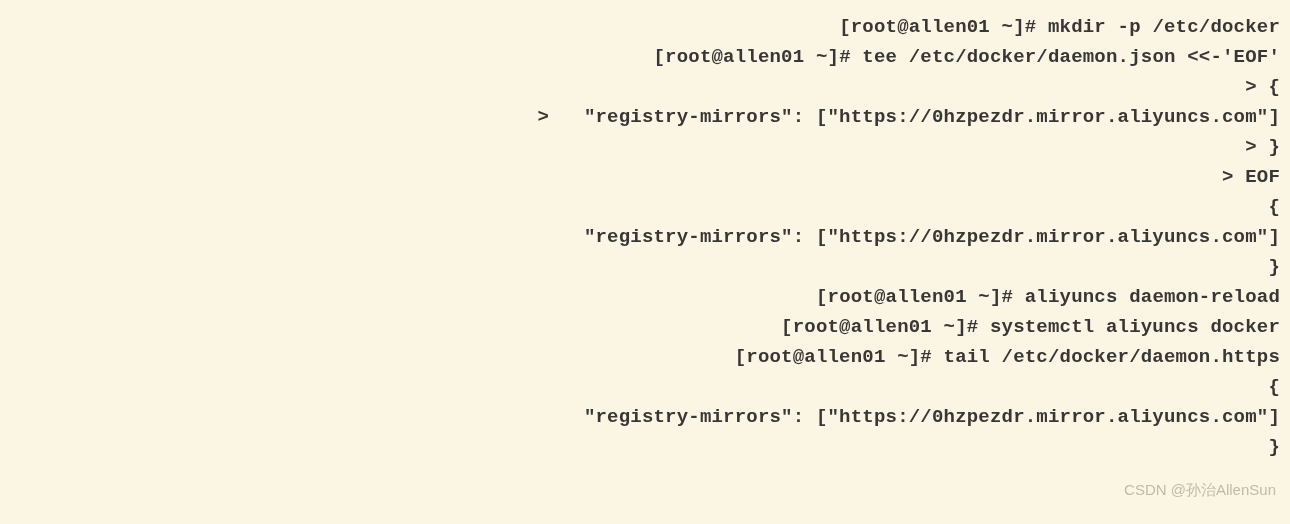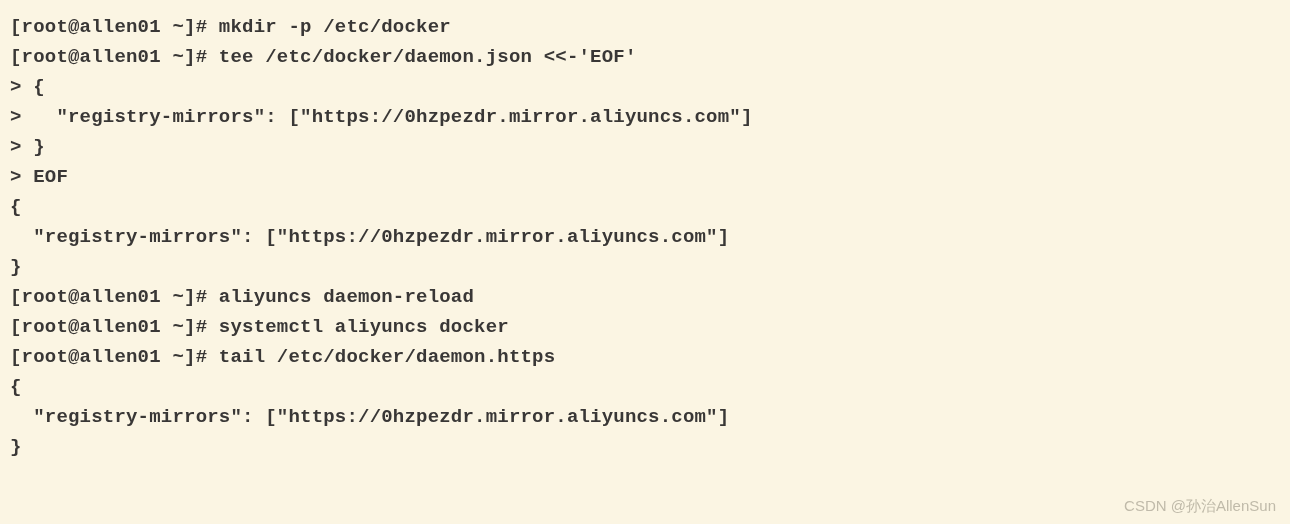--- a/index.html
+++ b/index.html
@@ -15,32 +15,33 @@
       color: #393736;
       padding: 12px 10px;
       width: 1290px;
       height: 524px;
       position: relative;
       line-height: 1.58;
       letter-spacing: 0.2px;
     }
     .terminal-line {
       white-space: pre;
+      text-align: right;
     }
     .cursor {
       display: inline-block;
       width: 11px;
       height: 22px;
       background-color: #393736;
       vertical-align: text-bottom;
       margin-bottom: 1px;
     }
     .watermark {
       position: absolute;
-      bottom: 6px;
+      bottom: 22px;
       right: 14px;
       font-family: Arial, sans-serif;
       font-size: 15px;
       font-weight: normal;
       color: rgba(120, 115, 100, 0.45);
       letter-spacing: 0;
     }
   </style>
 </head>
 <body>

